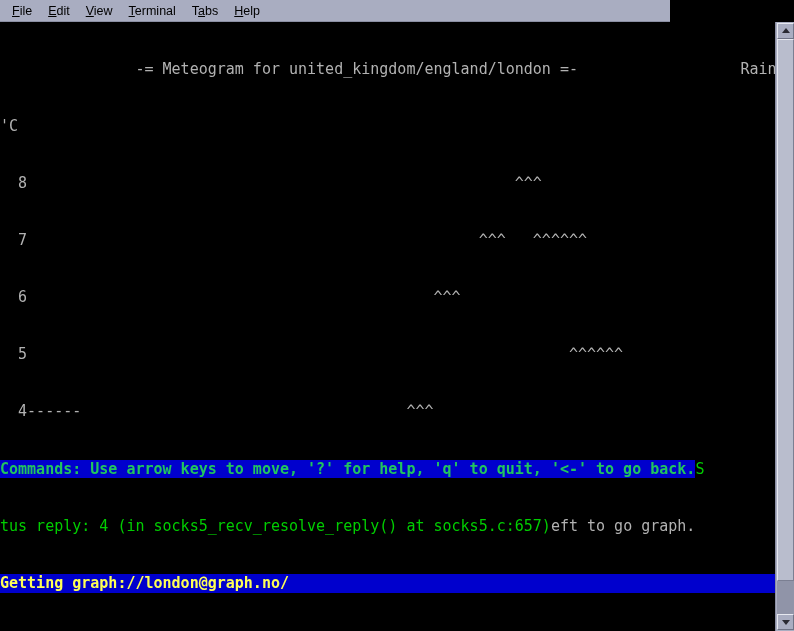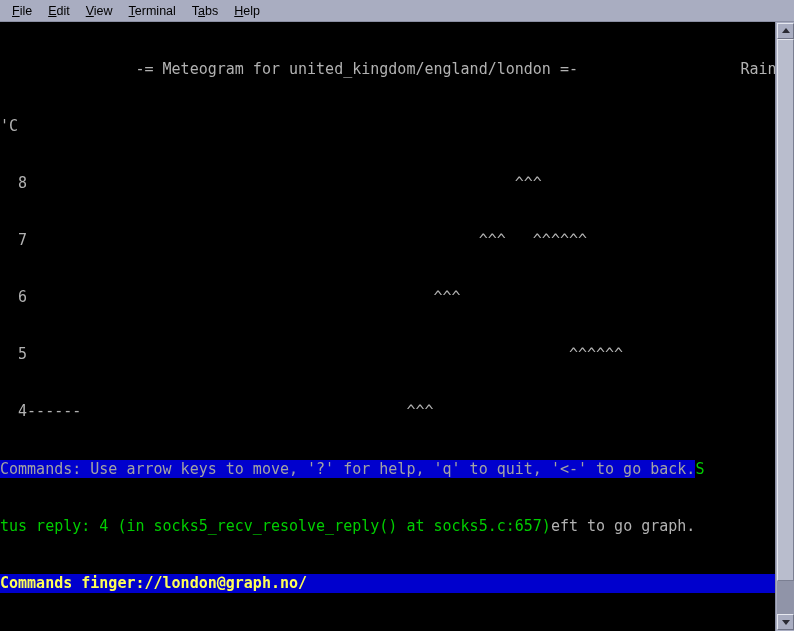--- a/index.html
+++ b/index.html
@@ -16,21 +16,21 @@
   .window {
     position: relative;
     width: 794px;
     height: 631px;
     background: #000;
   }
   
   .menubar {
     position: absolute;
     top: 0; left: 0;
-    width: 794px;
+    width: 670px;
     height: 22px;
     background: #a9adc1;
     border-bottom: 1px solid #8b8fa3;
     box-sizing: border-box;
     display: flex;
     align-items: center;
     font-family: "Liberation Sans", sans-serif;
     font-size: 12.5px;
     color: #000;
   }
@@ -78,22 +78,22 @@
     white-space: pre;
   }
   .row-status {
     height: 19px;
     white-space: pre;
     display: block;
     background: #000;
   }
   .seg-blue-yellow {
     background: #0000cd;
-    color: #a3a3a3;
-    font-weight: normal;
+    color: #22c55e;
+    font-weight: bold;
   }
   .seg-green-black {
     background: #000;
     color: #00cd00;
   }
   .seg-gray-black {
     background: #000;
     color: #b2b2b2;
   }
   .seg-bluebar {
@@ -199,21 +199,21 @@
       
       
       
       
       
     </div>
 
     <div class="bottom-rows">
       <span class="row-status"><span class="seg-blue-yellow">Commands: Use arrow keys to move, '?' for help, 'q' to quit, '&lt;-' to go back.</span><span class="seg-green-black">S</span></span>
       <span class="row-status"><span class="seg-green-black">tus reply: 4 (in socks5_recv_resolve_reply() at socks5.c:657)</span><span class="seg-gray-black">eft to go graph.</span></span>
-      <span class="row-status"><span class="seg-bluebar">Commands finger://london@graph.no/</span></span>
+      <span class="row-status"><span class="seg-bluebar">Getting graph://london@graph.no/</span></span>
     </div>
 
   </div>
 
   <div class="scrollbar">
     <div class="sb-btn sb-up">
       <span class="sb-arrow"></span>
     </div>
     <div class="sb-track">
       <div class="sb-thumb"></div>

